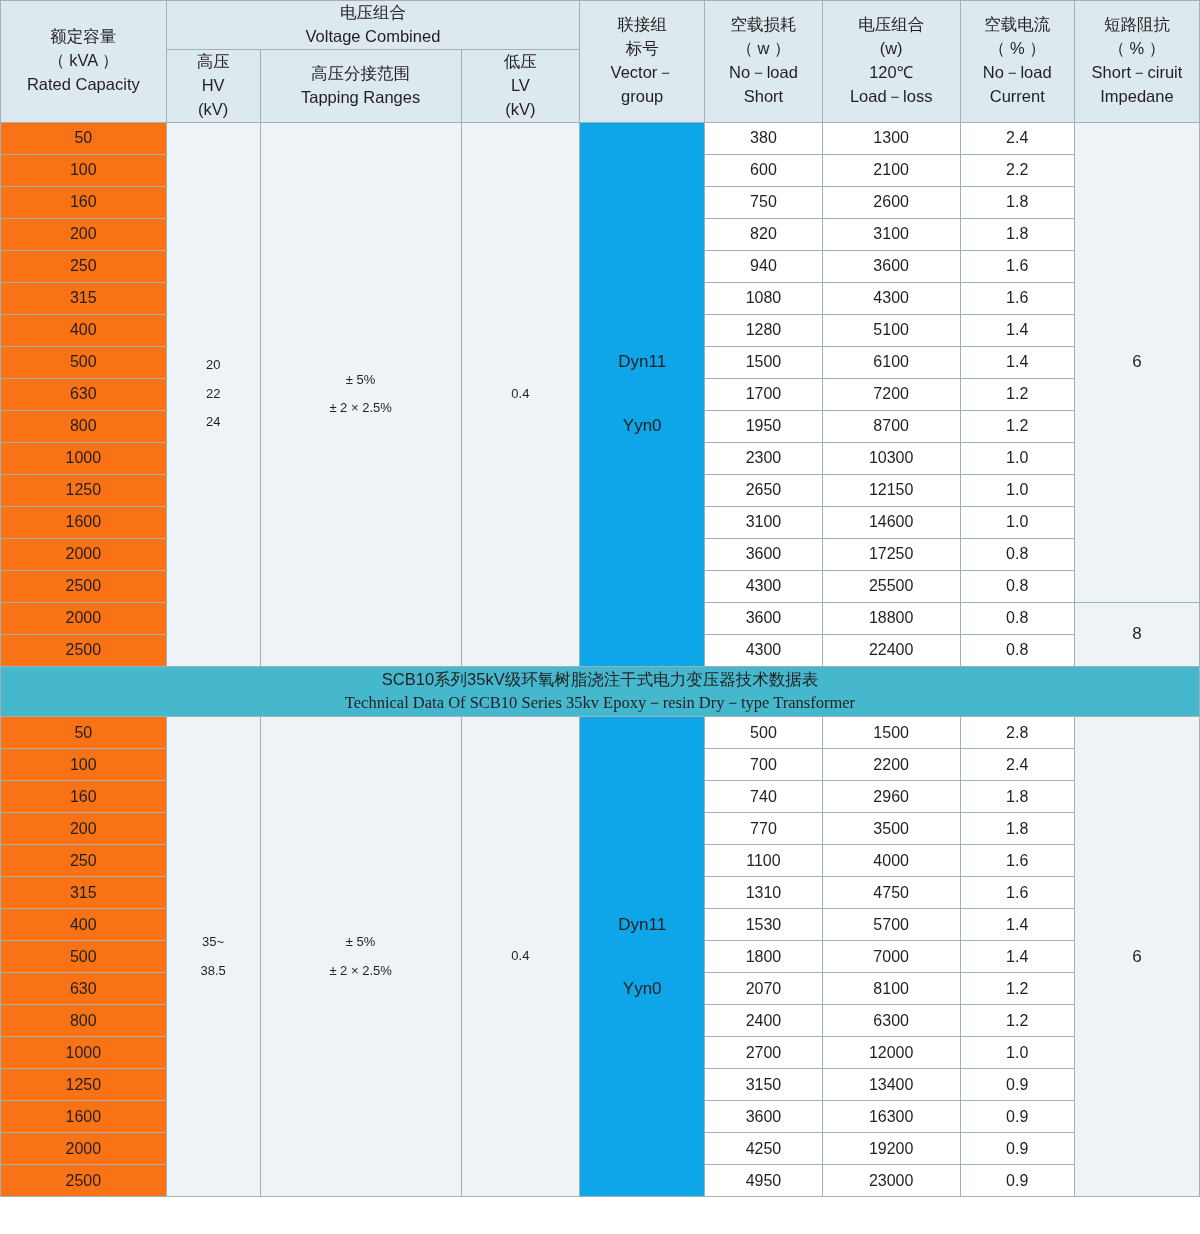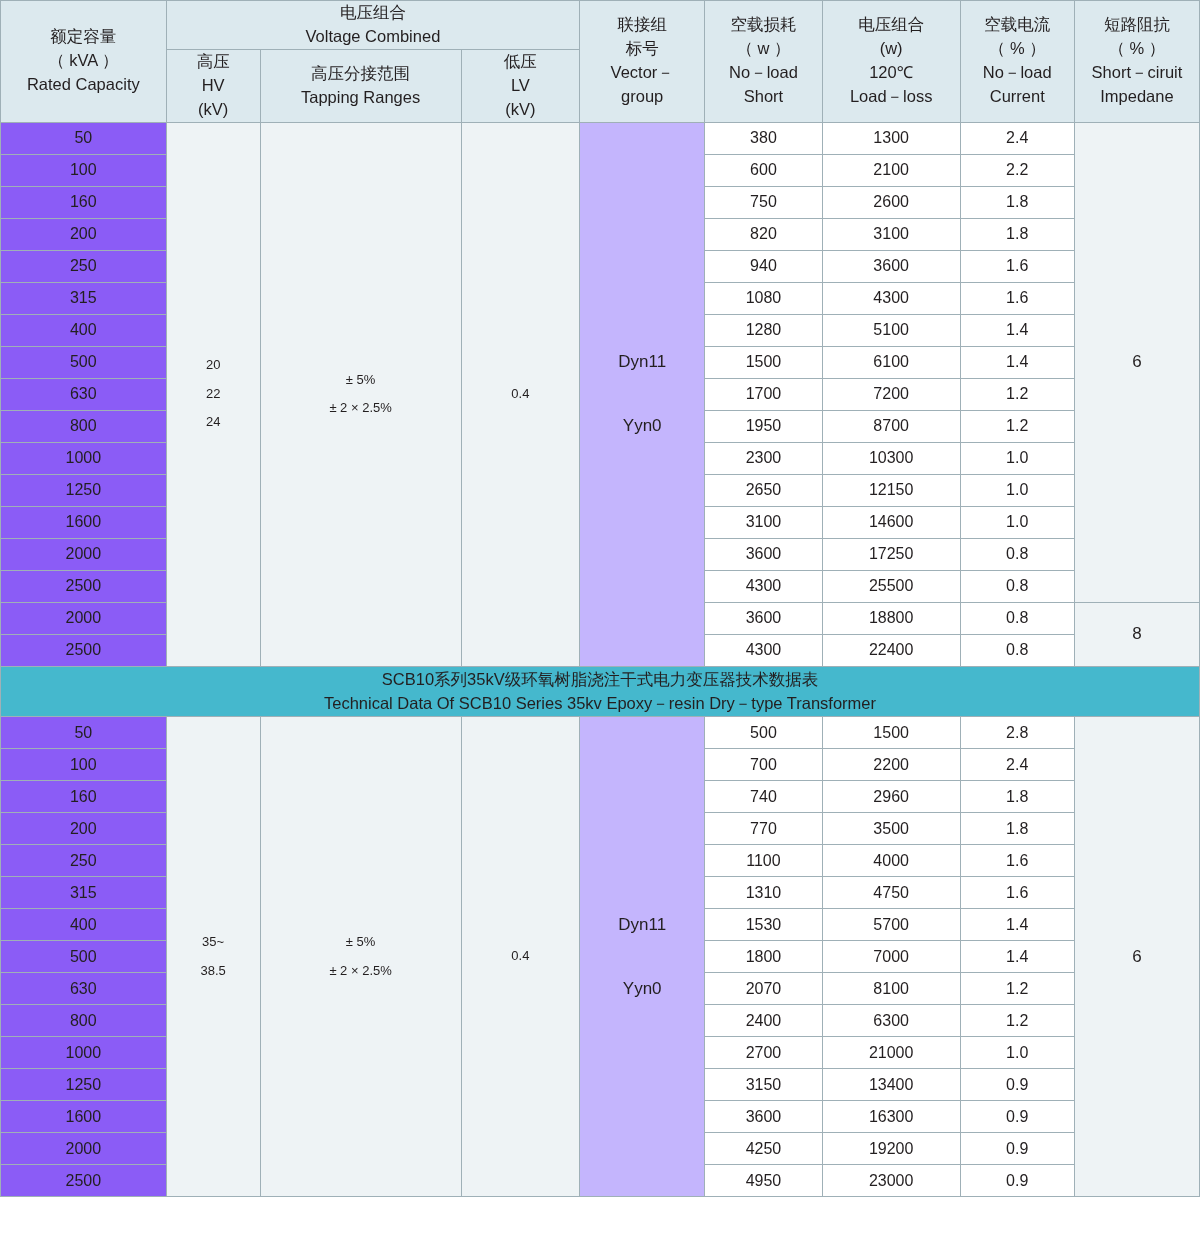--- a/index.html
+++ b/index.html
@@ -34,55 +34,55 @@
     font-size: 16.5px;
     line-height: 1.45;
     padding: 4px 2px;
   }
   .hdr .cn { display: block; }
   .hdr .en { display: block; }
   .hdr .u  { display: block; }
 
   
   .cap {
-    background: #8b5cf6;
+    background: #f97316;
     font-size: 16px;
     height: 32px;
   }
   .val {
     background: #ffffff;
     font-size: 16px;
     height: 32px;
   }
   .mergecell {
     background: #eef3f5;
     font-size: 13px;
     line-height: 2.2;
   }
   .vgroup {
-    background: #c4b5fd;
+    background: #0ea5e9;
     font-size: 17px;
   }
   .vgroup .gap { display:block; height: 44px; }
   .imp {
     background: #eef3f5;
     font-size: 17px;
   }
   .banner {
     background: #45b8cd;
     color: #ffffff;
     text-align: left;
     padding: 6px 14px;
     font-size: 16.5px;
     line-height: 1.5;
     border: 1px solid #9fb0b7;
     margin-left: 28px;
   }
   .banner .line1 { display: block; }
-  .banner .line2 { display: block; }
+  .banner .line2 { display: block; font-family: Liberation Serif, serif; }
 </style>
 </head>
 <body>
 
 <div class="page">
 <table class="spec">
   <colgroup>
     <col style="width:155px">
     <col style="width:88px">
     <col style="width:188px">
@@ -352,21 +352,21 @@
   </tr>
   <tr>
     <td class="cap">800</td>
     <td class="val">2400</td>
     <td class="val">6300</td>
     <td class="val">1.2</td>
   </tr>
   <tr>
     <td class="cap">1000</td>
     <td class="val">2700</td>
-    <td class="val">21000</td>
+    <td class="val">12000</td>
     <td class="val">1.0</td>
   </tr>
   <tr>
     <td class="cap">1250</td>
     <td class="val">3150</td>
     <td class="val">13400</td>
     <td class="val">0.9</td>
   </tr>
   <tr>
     <td class="cap">1600</td>

